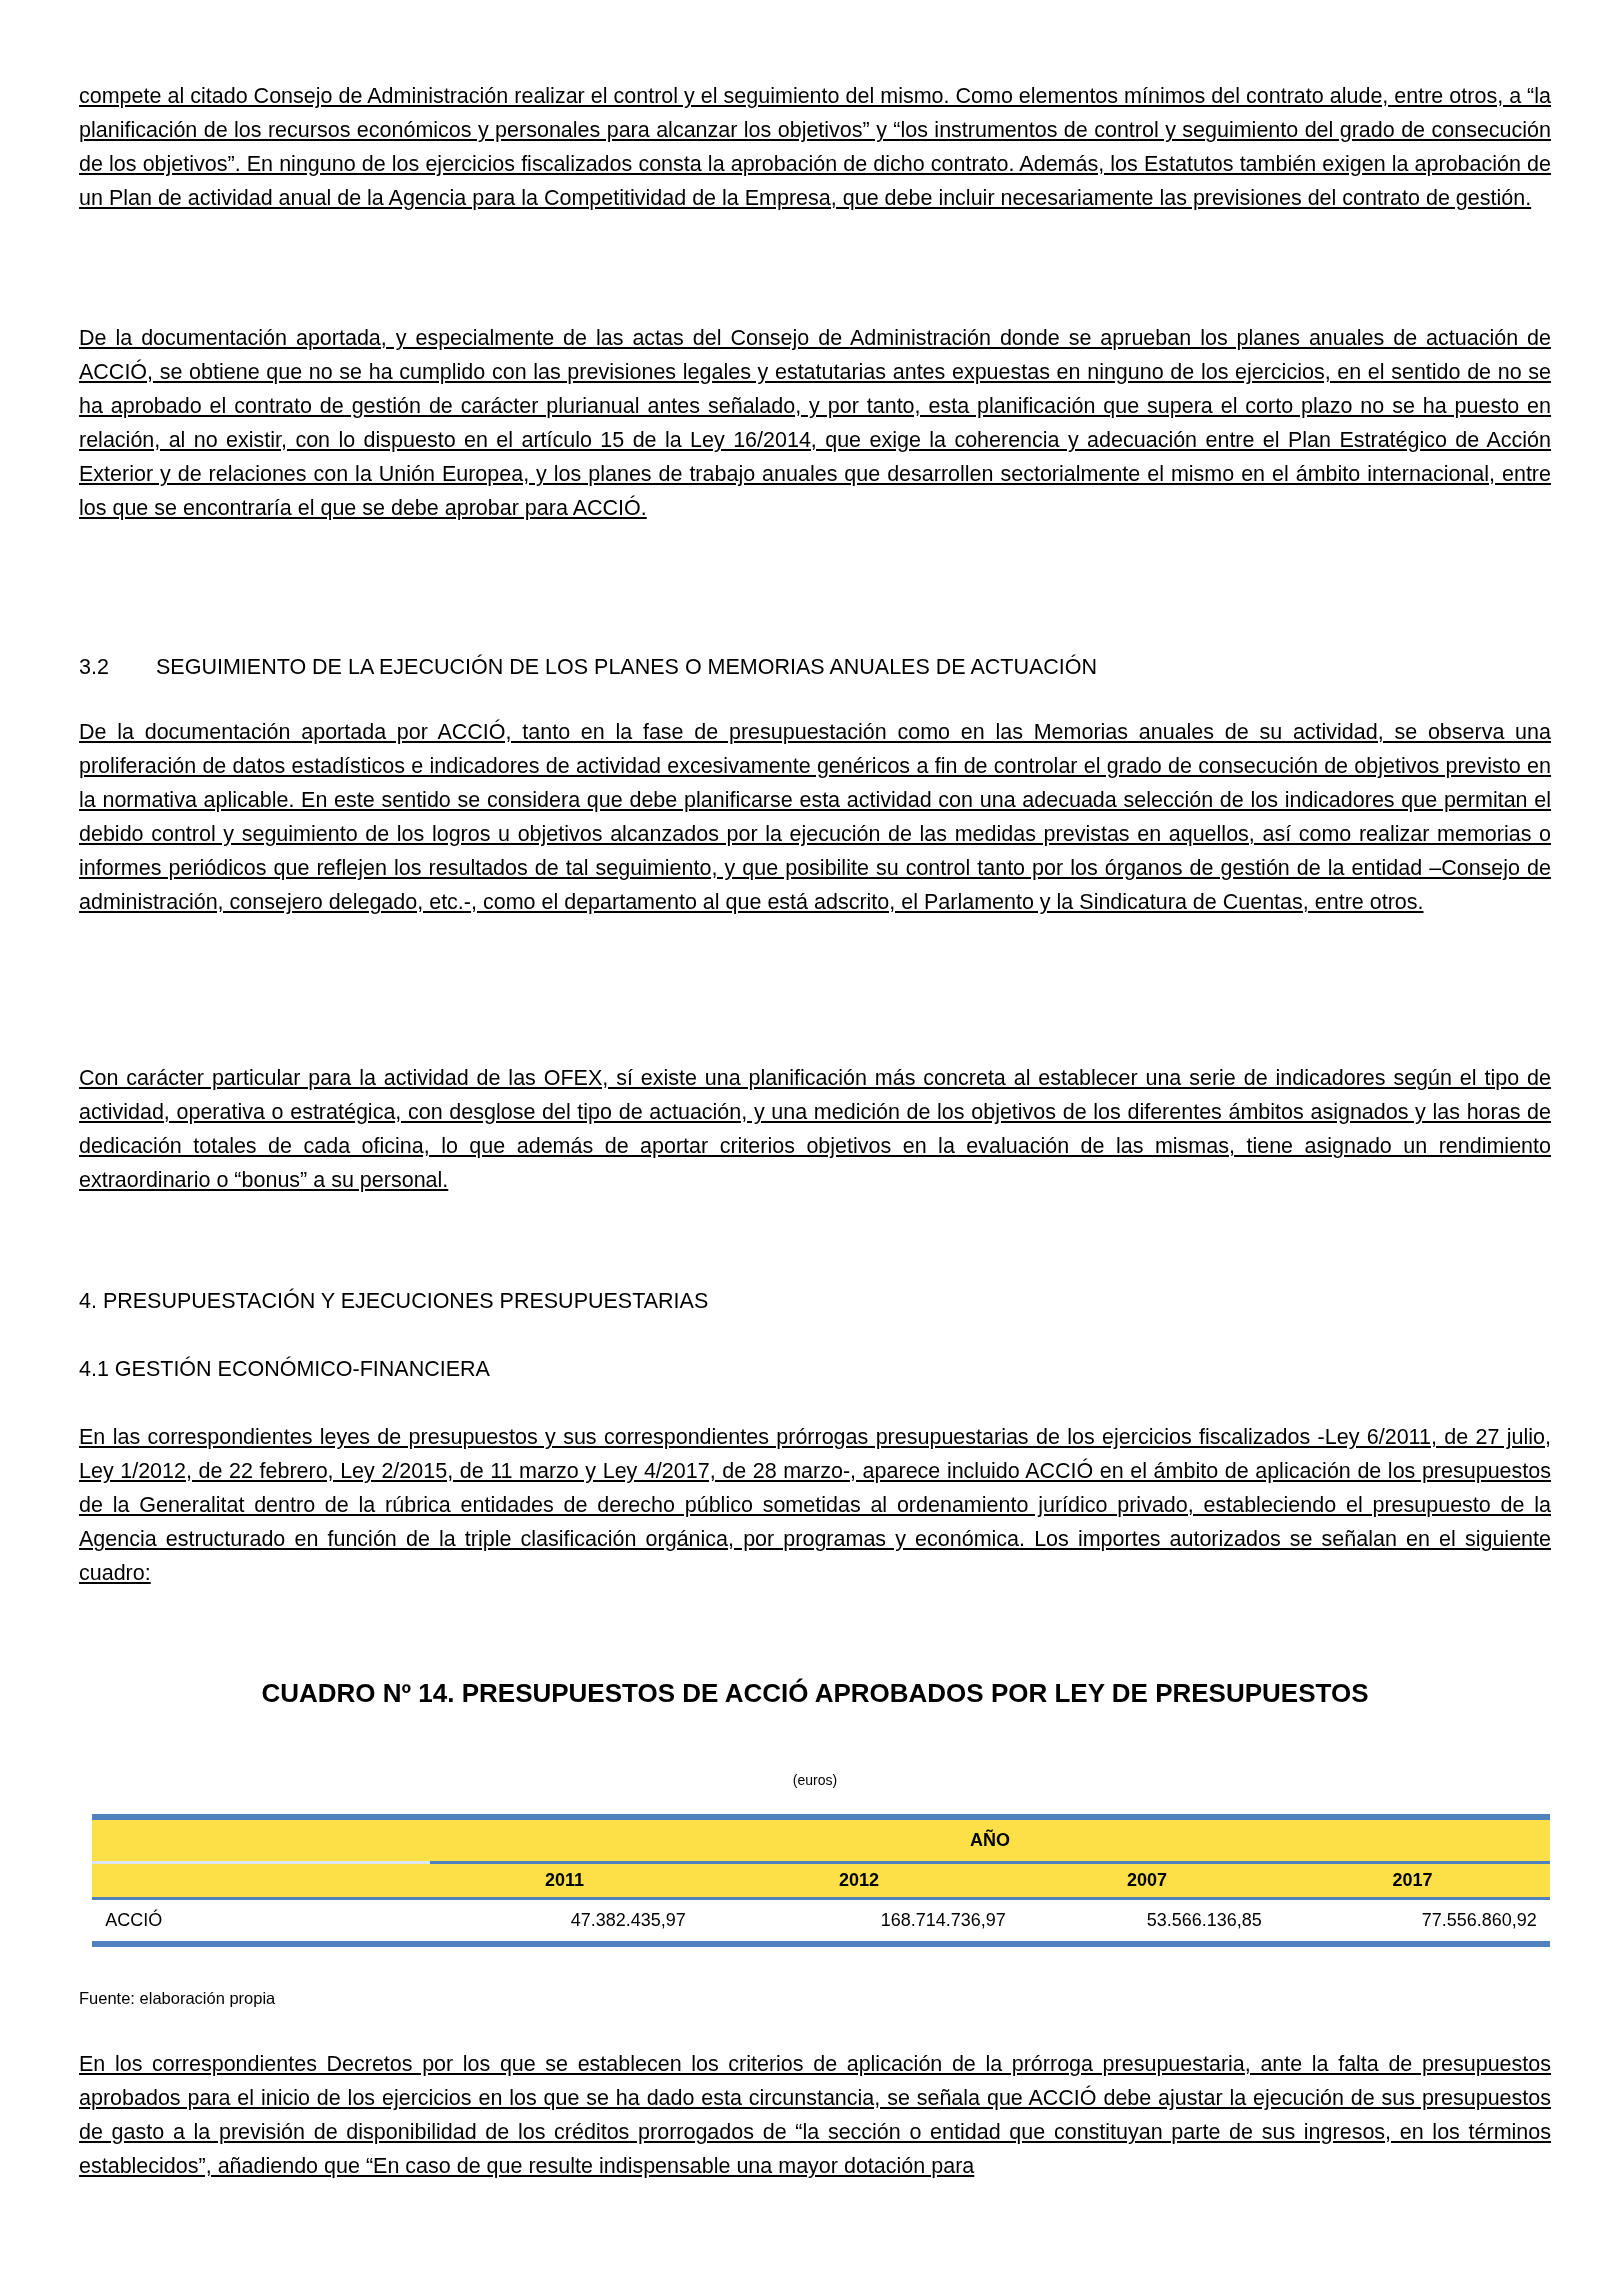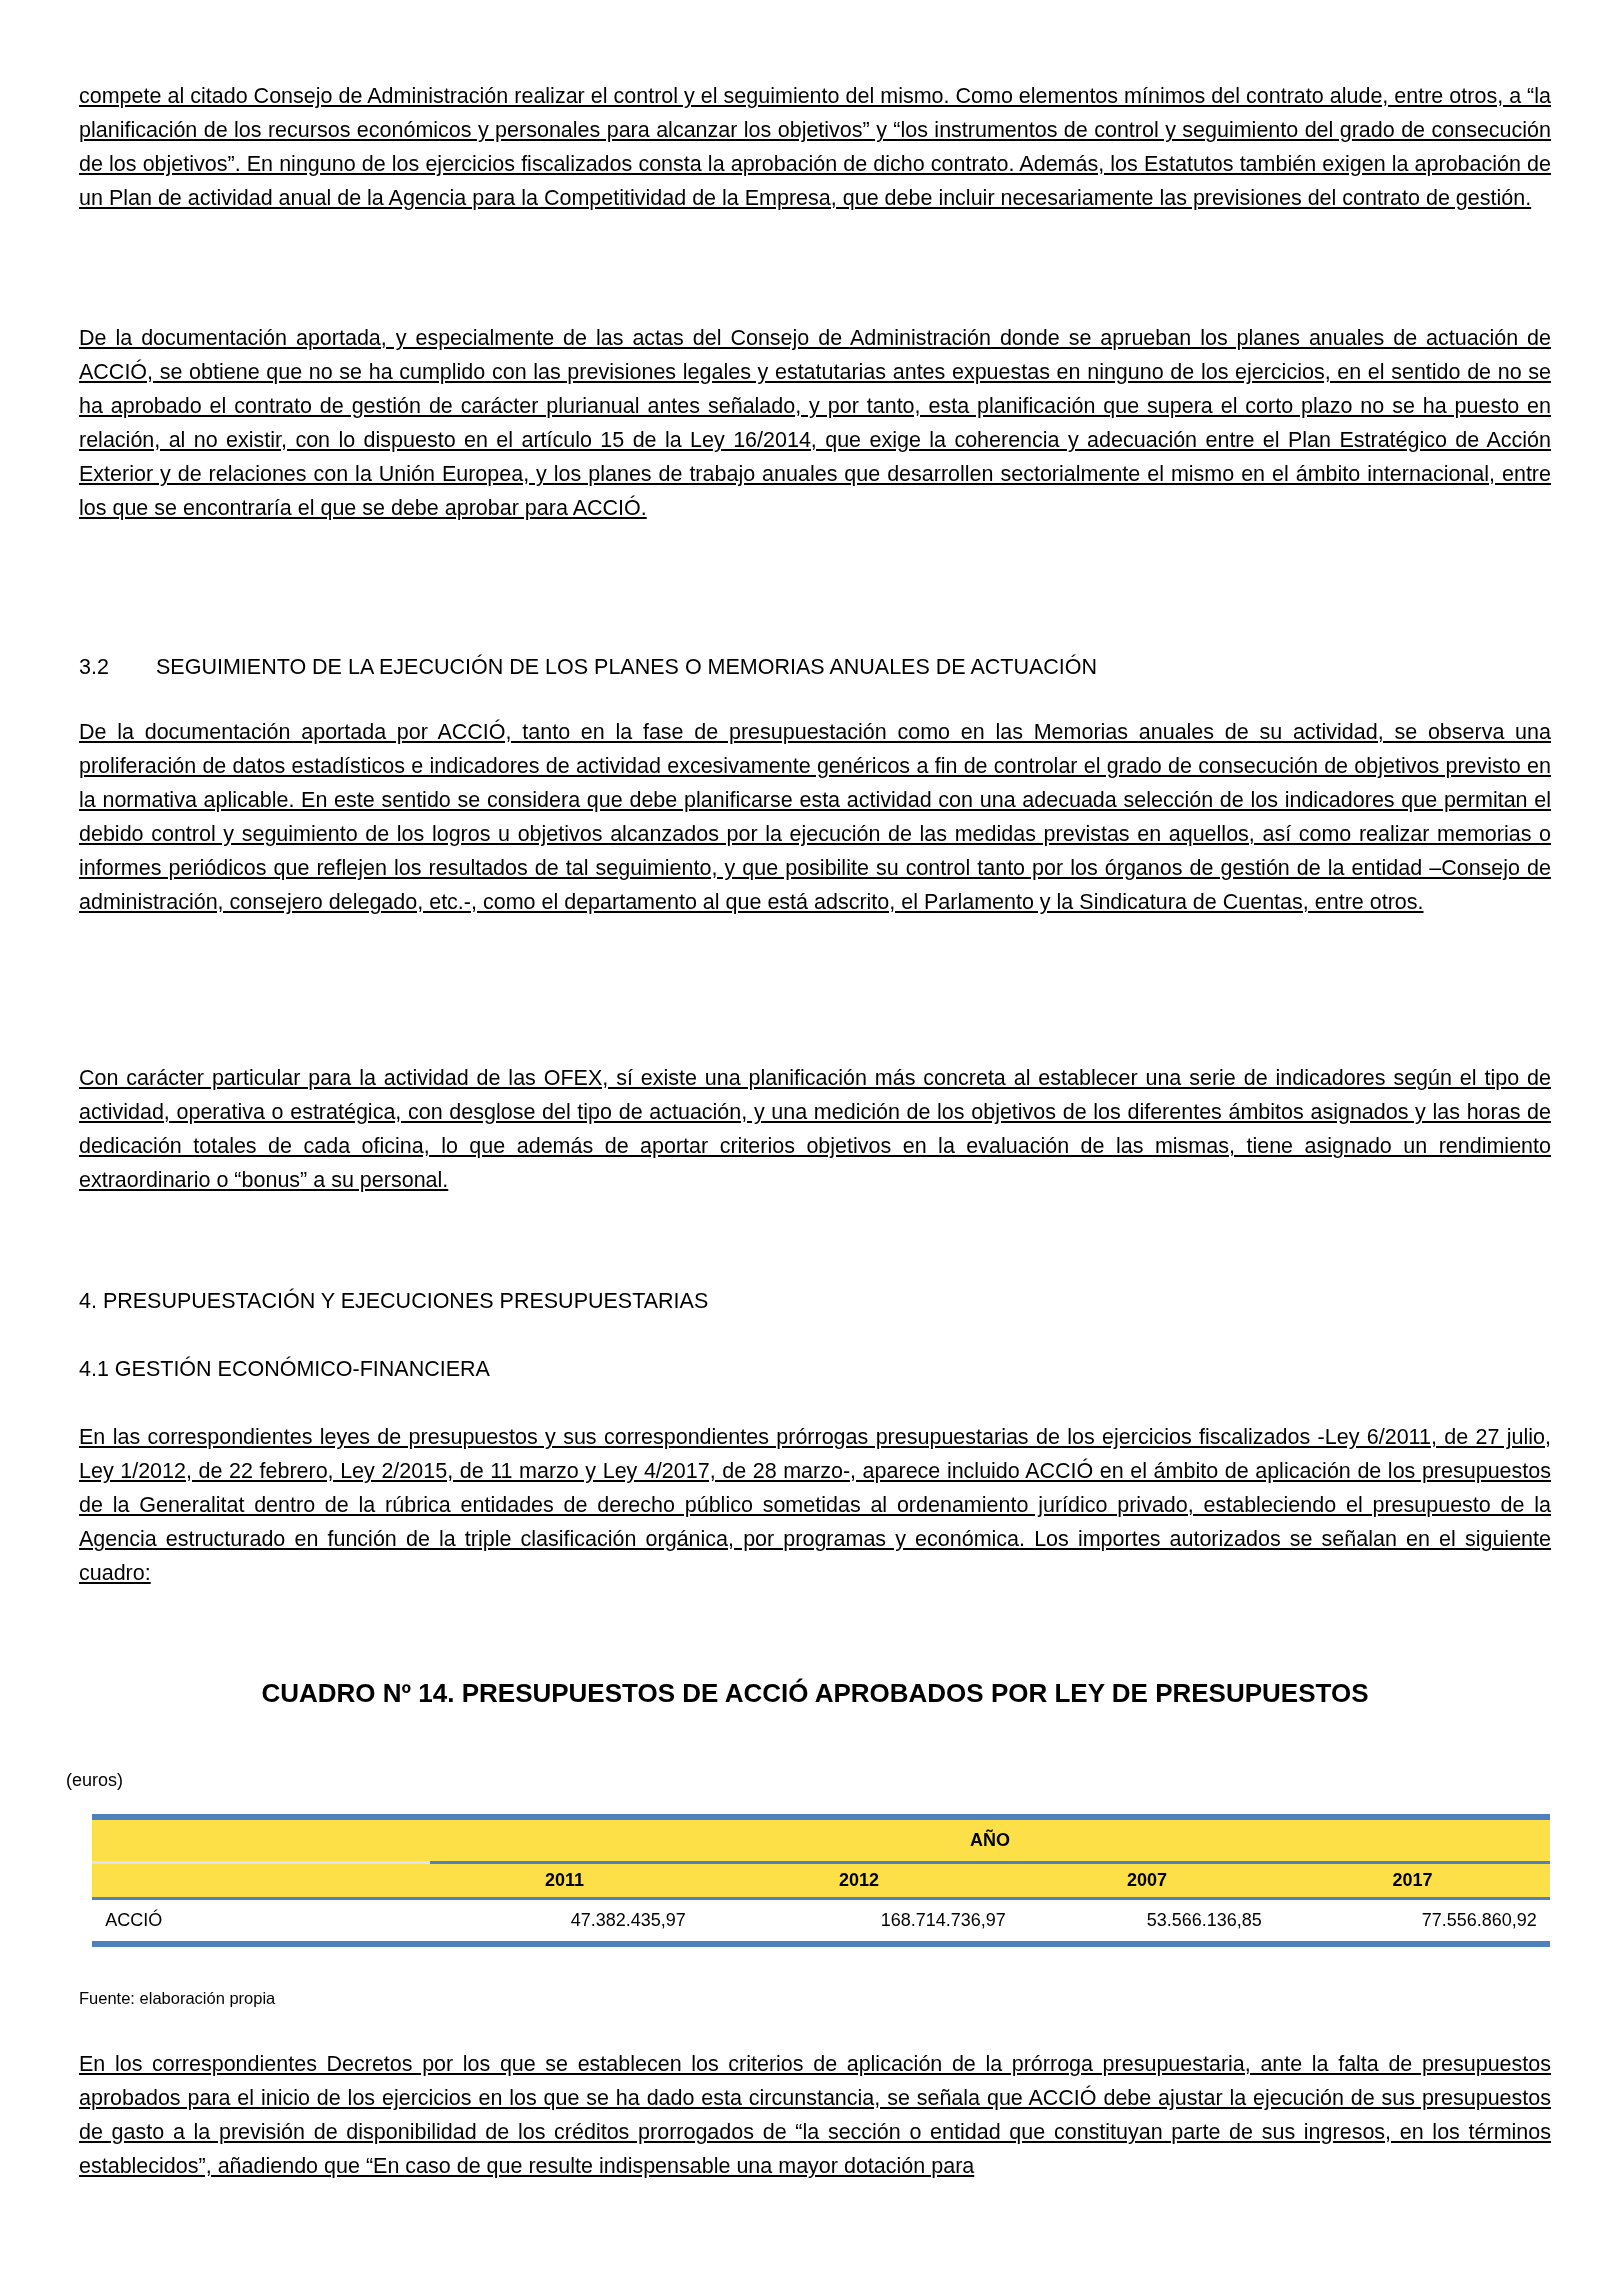--- a/index.html
+++ b/index.html
@@ -5,21 +5,21 @@
   html, body { margin:0; padding:0; background:#ffffff; }
   body { width:1623px; height:2295px; position:relative; overflow:hidden;
          font-family:"Liberation Sans", sans-serif; color:#000; }
   .blk { position:absolute; left:79px; width:1472px; font-size:21.5px; line-height:34px; }
   .just { text-align:justify; text-align-last:left;text-decoration:underline; }
   .heading { position:absolute; left:79px; font-size:21.5px; line-height:34px; white-space:nowrap; }
   .heading .num { display:inline-block; width:77px; }
   .title { position:absolute; left:79px; width:1472px; text-align:center; font-size:26px;
            font-weight:bold; line-height:33px; }
   .title span { text-decoration-thickness:2.5px; text-underline-offset:5px; }
-  .units { position:absolute; left:66px; width:1472px; font-size:18px; line-height:33px; }
+  .units { position:absolute; left:79px; width:1472px; text-align:center; font-size:14px; line-height:33px; }
   .tbl { position:absolute; left:92px; top:1814px; width:1458px; border-collapse:collapse; table-layout:fixed;
          font-size:18px; }
   .tbl td, .tbl th { padding:0 13.2px 0 13.2px; }
   .tbl .top-border td { height:5.8px; padding:0; background:#4F81BD; }
   .tbl .hdr th { background:#fde047; font-weight:bold; }
   .tbl .hdr1 th { height:41px; text-align:center; }
   .tbl .midline td { height:3.3px; padding:0; background:#4F81BD; }
   .tbl .midline td.blank { background:#DBE5F1; }
   .tbl .hdr2 th { height:33px; }
   .tbl .botline td { height:3.3px; padding:0; background:#4F81BD; }

